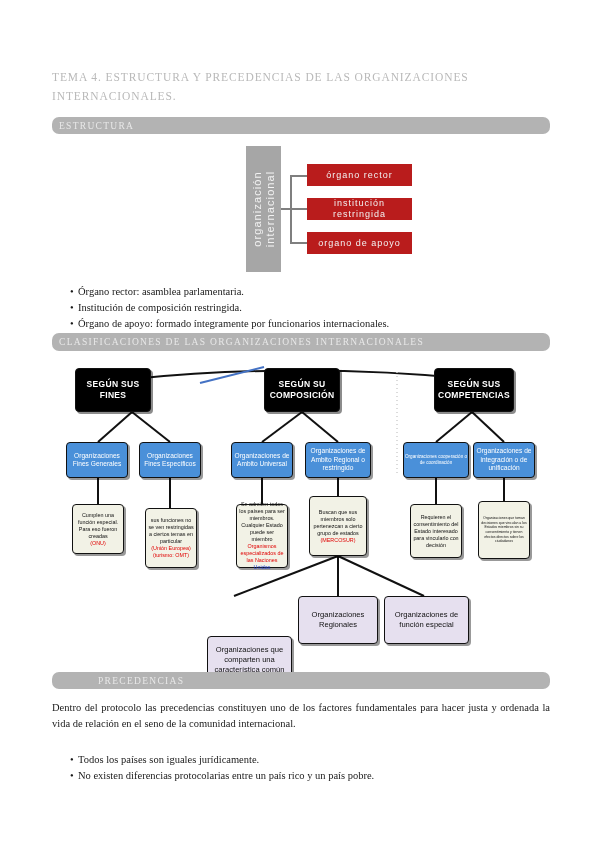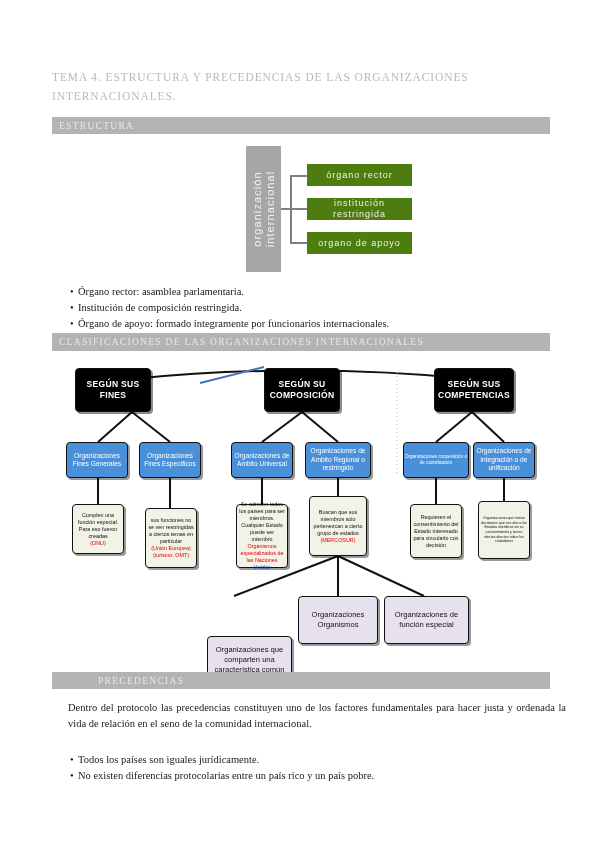--- a/index.html
+++ b/index.html
@@ -44,20 +44,21 @@
     position: absolute;
     background: #b3b3b3;
     color: #e8e8e8;
     font-family: "Liberation Serif", serif;
     font-size: 9.5px;
     letter-spacing: 1.3px;
     display: flex;
     align-items: center;
     padding-left: 7px;
     box-sizing: border-box;
+    border-radius: 7px;
   }
   #bar-estructura { left: 52px; top: 117px; width: 498px; height: 17px; }
   #bar-clasif     { left: 52px; top: 333px; width: 498px; height: 18px; }
   #bar-preced     { left: 52px; top: 672px; width: 498px; height: 17px; padding-left: 46px; }
 
   
   .bullets {
     position: absolute;
     font-family: "Liberation Serif", serif;
     font-size: 10.5px;
@@ -76,21 +77,21 @@
   #list-preced     { left: 52px; top: 752px; width: 450px; }
 
   .para {
     position: absolute;
     font-family: "Liberation Serif", serif;
     font-size: 10.5px;
     color: #1a1a1a;
     line-height: 16px;
     text-align: justify;
   }
-  #para-preced { left: 68px; top: 700px; width: 498px; }
+  #para-preced { left: 52px; top: 700px; width: 498px; }
 
   
   #organigram {
     position: absolute;
     left: 232px;
     top: 146px;
     width: 190px;
     height: 126px;
   }
   .vbar {
@@ -111,21 +112,21 @@
     font-size: 11px;
     letter-spacing: 1.1px;
     line-height: 13px;
     display: flex;
     align-items: center;
     justify-content: center;
     text-align: center;
   }
   .og-box {
     position: absolute;
-    background: #4d7c0f;
+    background: #b91c1c;
     color: #f2f2f2;
     font-family: "Liberation Sans", sans-serif;
     font-size: 9px;
     letter-spacing: 1px;
     line-height: 11px;
     display: flex;
     align-items: center;
     justify-content: center;
     text-align: center;
     left: 75px;
@@ -313,21 +314,21 @@
 
     <div class="node lvl3" style="left:358px; top:148px; width:52px; height:54px;">
       <span>Requieren el consentimiento del Estado interesado para vincularlo con decisión</span>
     </div>
 
     <div class="node lvl3 micro" style="left:426px; top:145px; width:52px; height:58px;">
       <span>Organizaciones que toman decisiones que vinculan a los Estados miembros sin su consentimiento y tienen efectos directos sobre los ciudadanos</span>
     </div>
 
     <div class="node lvl4" style="left:155px; top:240px; width:85px; height:48px;margin-top:40px;">Organizaciones que comparten una característica común</div>
-    <div class="node lvl4" style="left:246px; top:240px; width:80px; height:48px;">Organizaciones Organismos</div>
+    <div class="node lvl4" style="left:246px; top:240px; width:80px; height:48px;">Organizaciones Regionales</div>
     <div class="node lvl4" style="left:332px; top:240px; width:85px; height:48px;">Organizaciones de función especial</div>
   </div>
 
   <div class="section-bar" id="bar-preced">PRECEDENCIAS</div>
 
   <div class="para" id="para-preced">Dentro del protocolo las precedencias constituyen uno de los factores fundamentales para hacer justa y ordenada la vida de relación en el seno de la comunidad internacional.</div>
 
   <div class="bullets" id="list-preced">
     <div class="row">
       <span class="dot">•</span>

